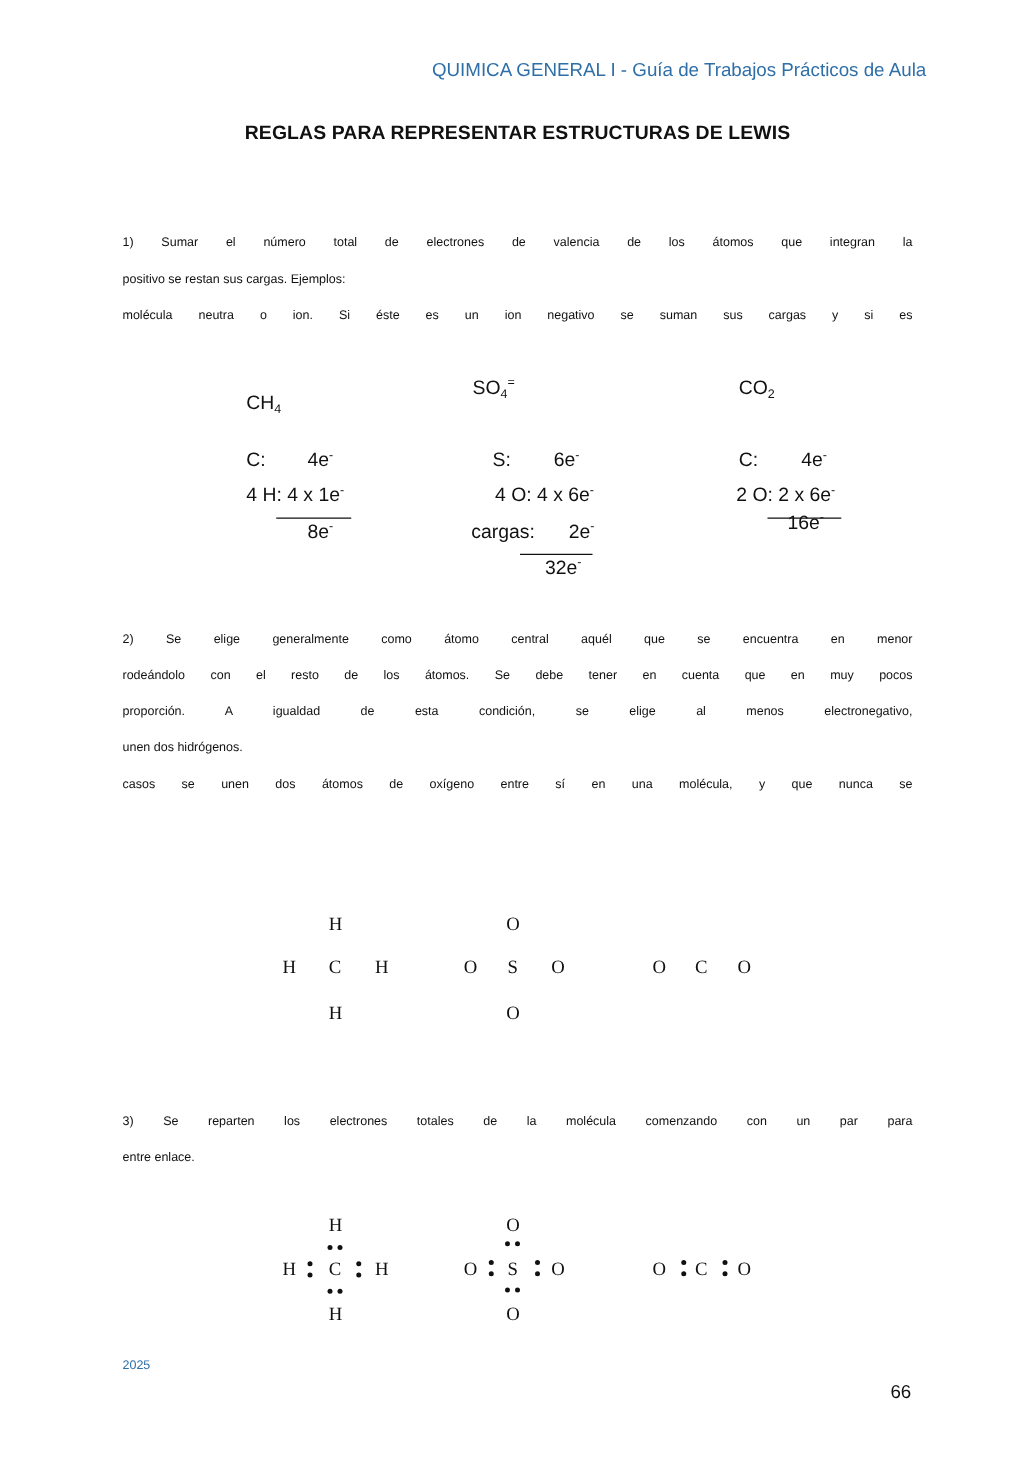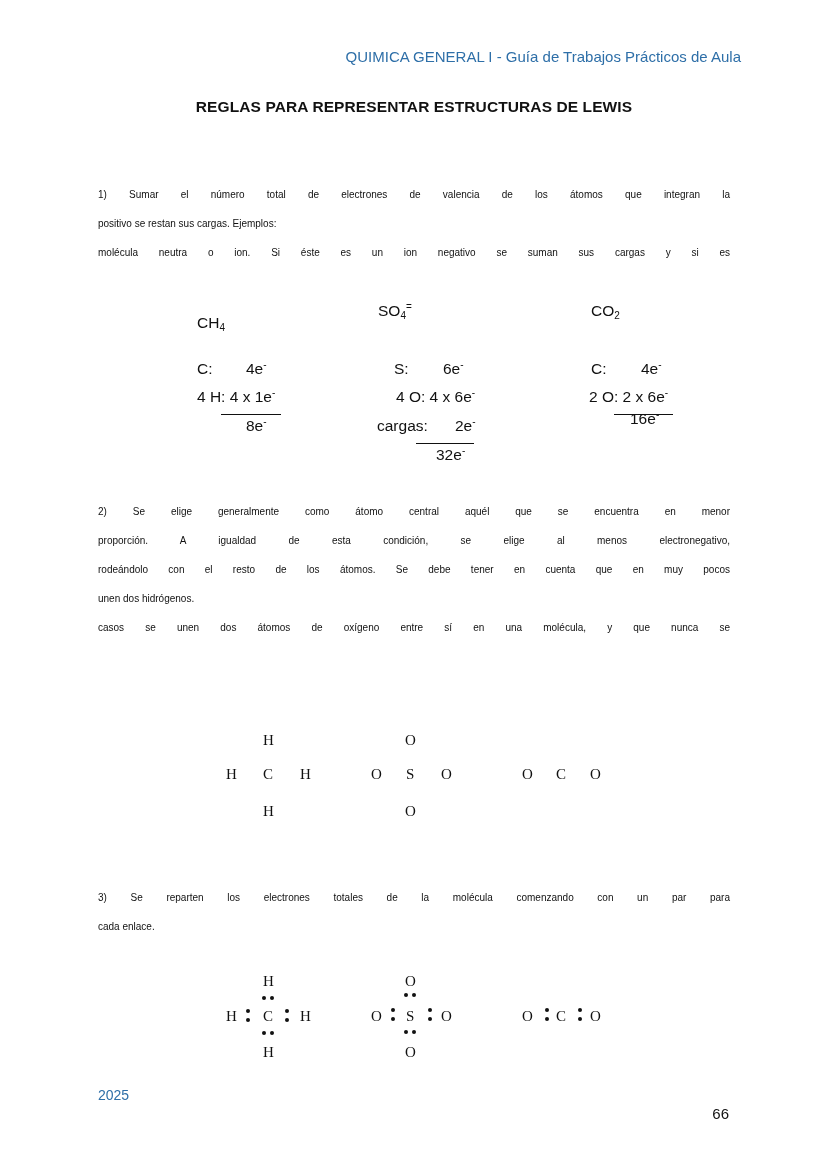--- a/index.html
+++ b/index.html
@@ -24,21 +24,21 @@
   .para .line.last { text-align-last: left; }
   .t { font-size: 15.5px; white-space: nowrap; }
   sub, sup { font-size: 10px; line-height: 0; }
   sub { vertical-align: -3px; }
   sup { vertical-align: 6px; }
   .rule { height: 1px; background: #111; }
   .serif { font-family: "Liberation Serif", "DejaVu Serif", serif; font-size: 15px; }
   .dot {
     position: absolute; width: 4px; height: 4px; border-radius: 50%; background: #111;
   }
-  .footer-year { top: 1087px; left: 98px; font-size: 14px; color: #2e6fa8; }
+  .footer-year { top: 1087px; left: 98px; font-size: 10px; color: #2e6fa8; }
   .page-num { top: 1105px; right: 99px; font-size: 15px; margin-left: 36px; }
 </style>
 </head>
 <body>
 
 <div class="abs header-title">QUIMICA GENERAL I - Guía de Trabajos Prácticos de Aula</div>
 
 <div class="abs doc-title">REGLAS PARA REPRESENTAR ESTRUCTURAS DE LEWIS</div>
 
 <div class="abs para" style="top:180px;">
@@ -71,22 +71,22 @@
   <div class="abs t" style="top:302px; left:591px;"><span>CO</span><sub>2</sub></div>
   <div class="abs t" style="top:360px; left:591px;">C:</div>
   <div class="abs t" style="top:360px; left:641px;"><span>4e</span><sup>-</sup></div>
   <div class="abs t" style="top:388px; left:589px;"><span>2 O: 2 x 6e</span><sup>-</sup></div>
   <div class="abs rule" style="top:414px; left:614px; width:59px;"></div>
   <div class="abs t" style="top:410px; left:630px;"><span>16e</span><sup>-</sup></div>
 </div>
 
 <div class="abs para" style="top:497px;">
   <span class="line">2) Se elige generalmente como átomo central aquél que se encuentra en menor</span>
+  <span class="line">rodeándolo con el resto de los átomos.  Se debe tener en cuenta que en muy pocos</span>
   <span class="line">proporción. A igualdad de esta condición, se elige al menos electronegativo,</span>
-  <span class="line">rodeándolo con el resto de los átomos.  Se debe tener en cuenta que en muy pocos</span>
   <span class="line last">unen dos hidrógenos.</span>
   <span class="line">casos se unen dos átomos de oxígeno entre sí en una molécula, y que nunca se</span>
 </div>
 
 <div>
   <div class="abs serif" style="top:732px; left:263px;">H</div>
   <div class="abs serif" style="top:766px; left:226px;">H</div>
   <div class="abs serif" style="top:766px; left:263px;">C</div>
   <div class="abs serif" style="top:766px; left:300px;">H</div>
   <div class="abs serif" style="top:803px; left:263px;">H</div>
@@ -99,21 +99,21 @@
   <div class="abs serif" style="top:803px; left:405px;">O</div>
 </div>
 <div>
   <div class="abs serif" style="top:766px; left:522px;">O</div>
   <div class="abs serif" style="top:766px; left:556px;">C</div>
   <div class="abs serif" style="top:766px; left:590px;">O</div>
 </div>
 
 <div class="abs para" style="top:883px;">
   <span class="line">3) Se reparten los electrones totales de la molécula comenzando con un par para</span>
-  <span class="line last">cada enlace.</span>
+  <span class="line last">entre enlace.</span>
 </div>
 
 <div>
   <div class="abs serif" style="top:973px; left:263px;">H</div>
   <div class="abs serif" style="top:1008px; left:226px;">H</div>
   <div class="abs serif" style="top:1008px; left:263px;">C</div>
   <div class="abs serif" style="top:1008px; left:300px;">H</div>
   <div class="abs serif" style="top:1044px; left:263px;">H</div>
 
   <span class="dot" style="top:996px; left:262px;"></span>

